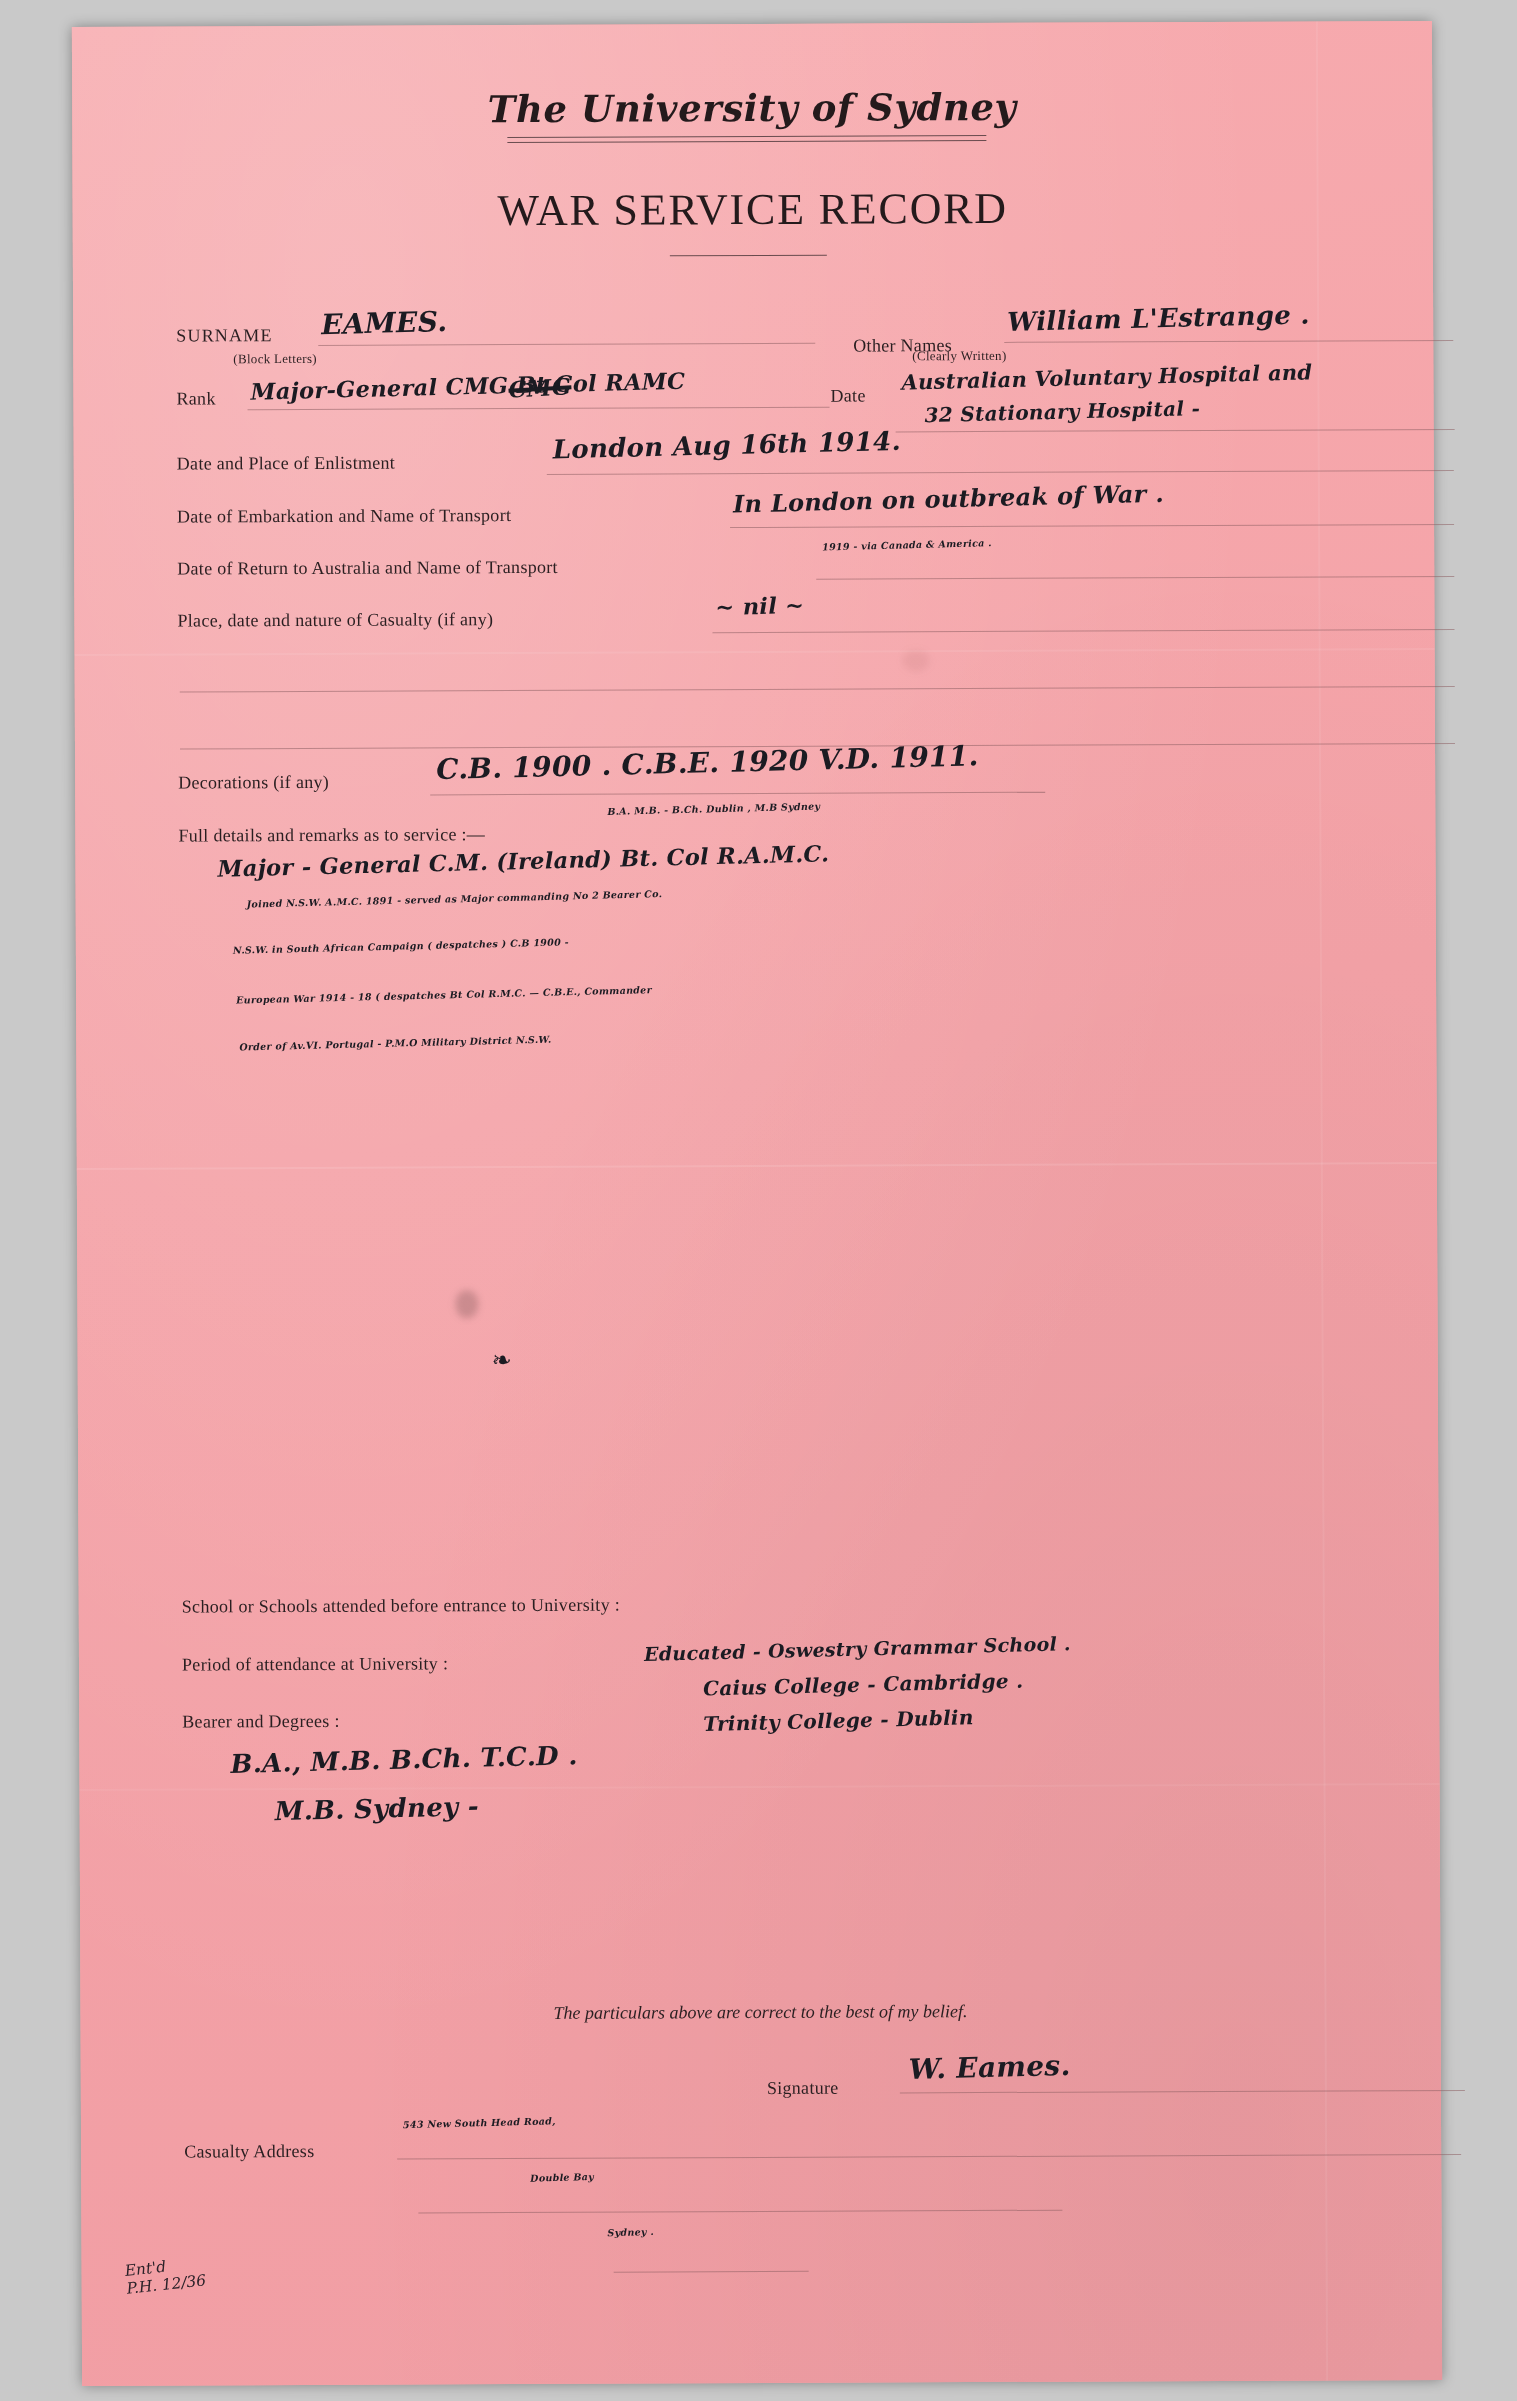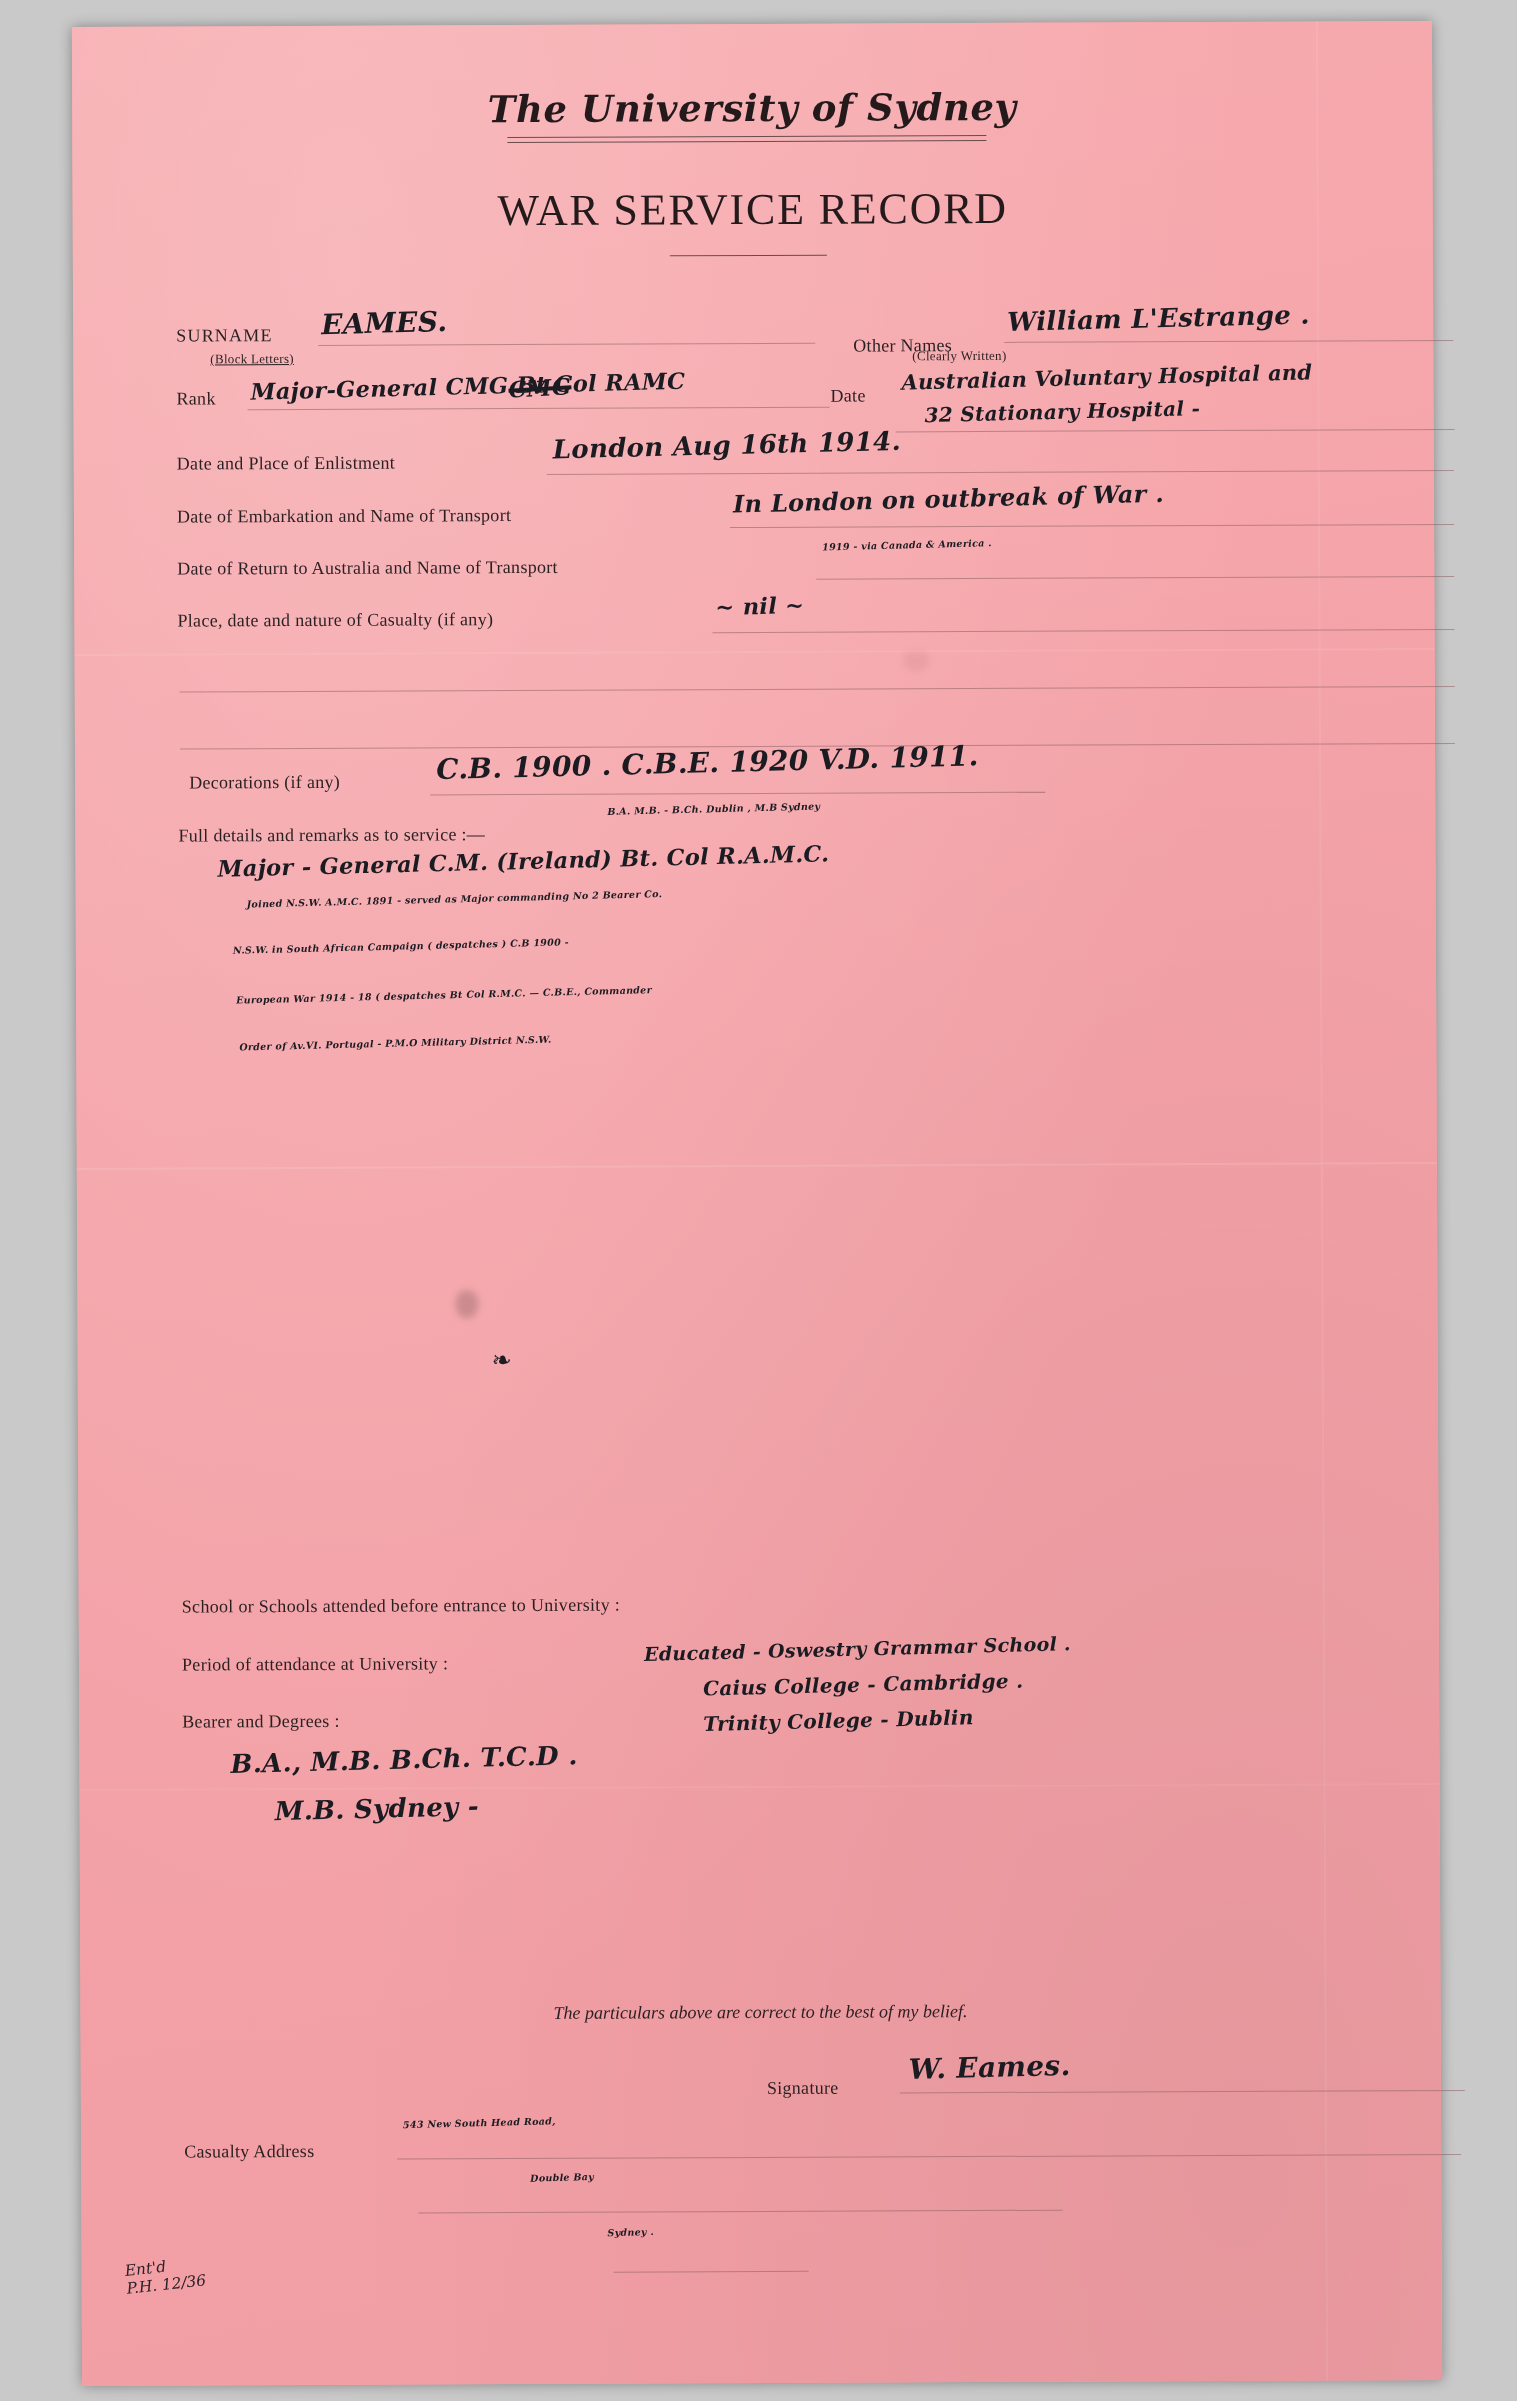--- a/index.html
+++ b/index.html
@@ -156,21 +156,21 @@
 
     <div class="content">
 
       <div class="uni-title">The University of Sydney</div>
       <div class="rule" style="left:435px; width:479px; top:112px; height:1.2px;"></div>
       <div class="rule" style="left:435px; width:479px; top:117px; height:1.2px;"></div>
       <div class="form-title">WAR SERVICE RECORD</div>
       <div class="rule" style="left:597px; width:157px; top:231px; height:1.2px;"></div>
 
       <div class="lbl caps" style="left:103px; top:299px;">SURNAME</div>
-      <div class="lbl small" style="left:137px; top:325px;text-decoration:underline;">(Block Letters)</div>
+      <div class="lbl small" style="left:160px; top:325px;">(Block Letters)</div>
       <div class="hw s48 slant2" style="left:248px; top:281px;">EAMES.</div>
       <div class="line" style="left:245px; top:319px; width:497px;"></div>
 
       <div class="lbl" style="left:780px; top:312px;">Other   Names</div>
       <div class="lbl small" style="left:839px; top:325px;">(Clearly Written)</div>
       <div class="hw s44 slant2" style="left:934px; top:281px;">William  L'Estrange .</div>
       <div class="line" style="left:931px; top:319px; width:449px;"></div>
 
       <div class="lbl" style="left:103px; top:362px;">Rank</div>
       <div class="hw s38 slant2" style="left:177px; top:348px;">Major-General  CMG  Bt Col RAMC</div>
@@ -192,21 +192,21 @@
       <div class="lbl" style="left:103px; top:532px;">Date of Return to Australia and Name of Transport</div>
       <div class="hw s36 slant2" style="left:748px; top:516px;">1919 - via Canada &amp; America .</div>
       <div class="line" style="left:742px; top:555px; width:638px;"></div>
 
       <div class="lbl" style="left:103px; top:584px;">Place,  date  and  nature  of  Casualty  (if  any)</div>
       <div class="hw s38 slant2" style="left:641px; top:569px;">~ nil ~</div>
       <div class="line" style="left:638px; top:608px; width:742px;"></div>
       <div class="line" style="left:105px; top:665px; width:1275px;"></div>
       <div class="line" style="left:105px; top:722px; width:1275px;"></div>
 
-      <div class="lbl" style="left:103px; top:746px;margin-left:11px;">Decorations (if any)</div>
+      <div class="lbl" style="left:103px; top:746px;">Decorations (if any)</div>
       <div class="hw s48 slant2" style="left:361px; top:722px;">C.B. 1900 .  C.B.E. 1920   V.D. 1911.</div>
       <div class="line" style="left:355px; top:769px; width:615px;"></div>
 
       <div class="lbl" style="left:103px; top:799px;">Full details and remarks as to service :—</div>
       <div class="hw s40 slant2" style="left:532px; top:779px;">B.A.  M.B. - B.Ch.  Dublin ,  M.B  Sydney</div>
       <div class="hw s38 slant2" style="left:142px; top:823px;">Major - General  C.M. (Ireland)  Bt. Col R.A.M.C.</div>
       <div class="hw s40 slant2" style="left:171px; top:868px;">Joined  N.S.W. A.M.C. 1891 - served as Major commanding  No 2 Bearer Co.</div>
       <div class="hw s40 slant2" style="left:157px; top:915px;">N.S.W. in South African Campaign ( despatches )  C.B 1900 -</div>
       <div class="hw s40 slant2" style="left:160px; top:964px;">European War 1914 - 18 ( despatches Bt Col R.M.C. — C.B.E., Commander</div>
       <div class="hw s40 slant2" style="left:163px; top:1012px;">Order of Av.VI. Portugal  -  P.M.O Military District N.S.W.</div>

